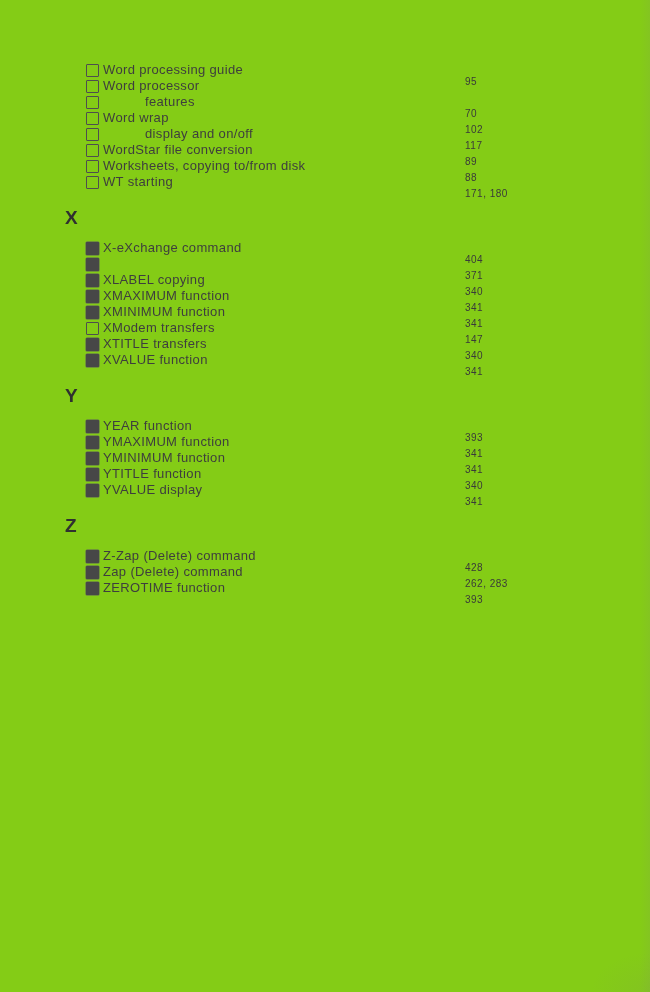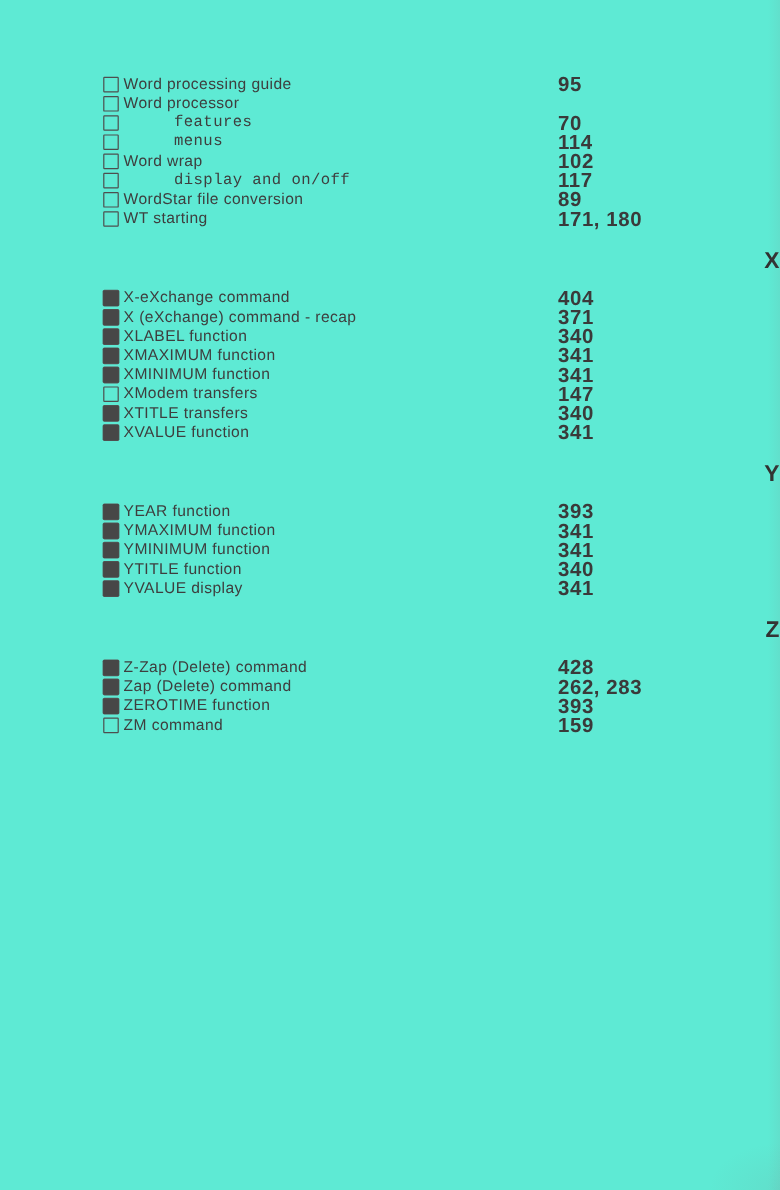--- a/index.html
+++ b/index.html
@@ -4,24 +4,23 @@
 <style>
   html, body {
     margin: 0;
     padding: 0;
     background: #ffffff;
   }
   .page {
     position: relative;
     width: 650px;
     height: 992px;
-    background: #5eead4;
+    background: #84cc16;
     overflow: hidden;
     font-family: "Liberation Sans", sans-serif;
-    text-align: right;
     -webkit-font-smoothing: antialiased;
   }
   
   .page::after {
     content: '';
     position: absolute;
     top: 0; right: 0; bottom: 0;
     width: 10px;
     background: linear-gradient(to left, rgba(130,130,130,0.10), rgba(130,130,130,0));
     pointer-events: none;
@@ -72,27 +71,27 @@
     background: #474747;
     box-shadow: 0 0 0 0.5px #5a5a5a;
   }
   .label {
     font-size: 13px;
     color: #3e3e3e;
     letter-spacing: 0.35px;
     white-space: pre;
     line-height: 16px;
   }
-  .entry.indent .label { padding-left: 42px; font-family: Liberation Mono, monospace; }
+  .entry.indent .label { padding-left: 42px; }
   .page-num {
     position: absolute;
     left: 465px;
-    top: 1px;
-    font-size: 17px;
-    font-weight: 700;
+    top: 12px;
+    font-size: 10px;
+    font-weight: 400;
     color: #3a3a3a;
     letter-spacing: 0.5px;
     line-height: 15px;
     white-space: pre;
   }
 </style>
 </head>
 <body>
 
 <div class="page">
@@ -105,61 +104,60 @@
         </div>
         <div class="entry">
           <span class="marker empty"></span>
           <span class="label">Word processor</span>
         </div>
         <div class="entry indent">
           <span class="marker empty"></span>
           <span class="label">features</span>
           <span class="page-num">70</span>
         </div>
-        <div class="entry indent">
-          <span class="marker empty"></span>
-          <span class="label">menus</span>
-          <span class="page-num">114</span>
-        </div>
         <div class="entry">
           <span class="marker empty"></span>
           <span class="label">Word wrap</span>
           <span class="page-num">102</span>
         </div>
         <div class="entry indent">
           <span class="marker empty"></span>
           <span class="label">display and on/off</span>
           <span class="page-num">117</span>
         </div>
         <div class="entry">
           <span class="marker empty"></span>
           <span class="label">WordStar file conversion</span>
           <span class="page-num">89</span>
         </div>
         <div class="entry">
           <span class="marker empty"></span>
+          <span class="label">Worksheets, copying to/from disk</span>
+          <span class="page-num">88</span>
+        </div>
+        <div class="entry">
+          <span class="marker empty"></span>
           <span class="label">WT starting</span>
           <span class="page-num">171, 180</span>
         </div>
       </section>
       <section class="index-section">
         <div class="section-letter">X</div>
         <div class="entry">
           <span class="marker filled"></span>
           <span class="label">X-eXchange command</span>
           <span class="page-num">404</span>
         </div>
         <div class="entry">
           <span class="marker filled"></span>
-          <span class="label">X (eXchange) command - recap</span>
           <span class="page-num">371</span>
         </div>
         <div class="entry">
           <span class="marker filled"></span>
-          <span class="label">XLABEL function</span>
+          <span class="label">XLABEL copying</span>
           <span class="page-num">340</span>
         </div>
         <div class="entry">
           <span class="marker filled"></span>
           <span class="label">XMAXIMUM function</span>
           <span class="page-num">341</span>
         </div>
         <div class="entry">
           <span class="marker filled"></span>
           <span class="label">XMINIMUM function</span>
@@ -218,21 +216,16 @@
         </div>
         <div class="entry">
           <span class="marker filled"></span>
           <span class="label">Zap (Delete) command</span>
           <span class="page-num">262, 283</span>
         </div>
         <div class="entry">
           <span class="marker filled"></span>
           <span class="label">ZEROTIME function</span>
           <span class="page-num">393</span>
-        </div>
-        <div class="entry">
-          <span class="marker empty"></span>
-          <span class="label">ZM command</span>
-          <span class="page-num">159</span>
         </div>
       </section>
     </div>
 </div>
 
 </body></html>

